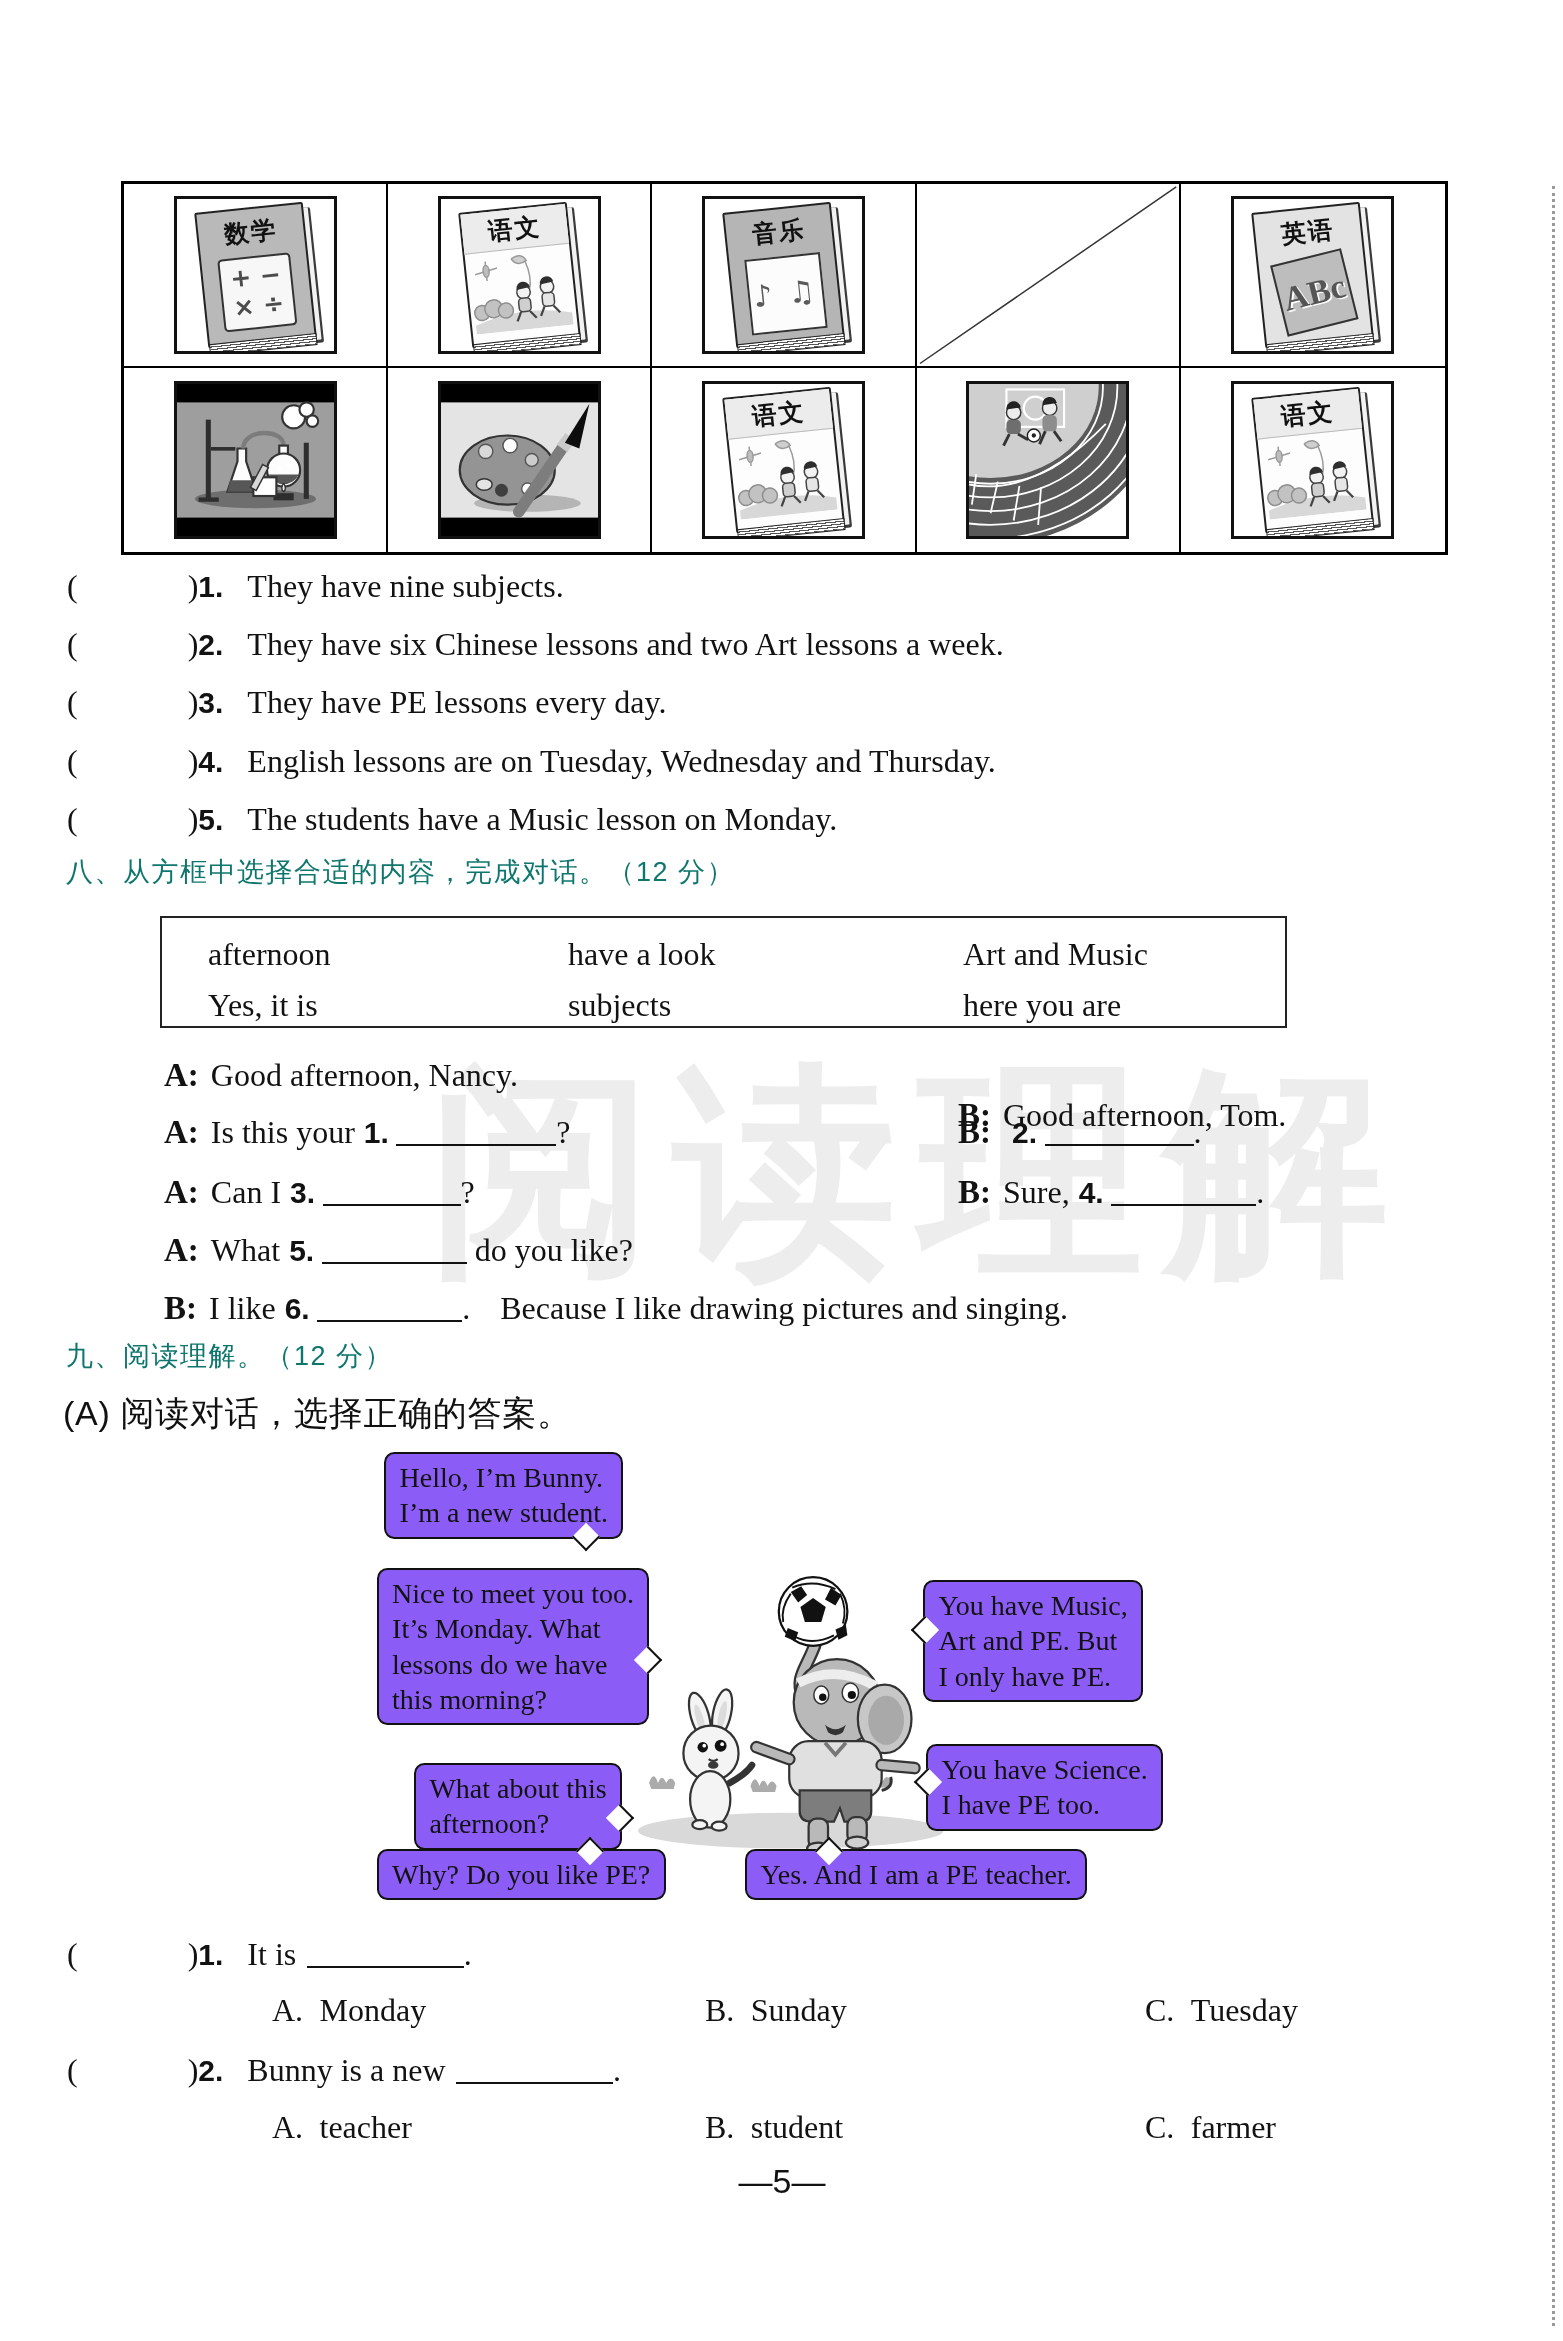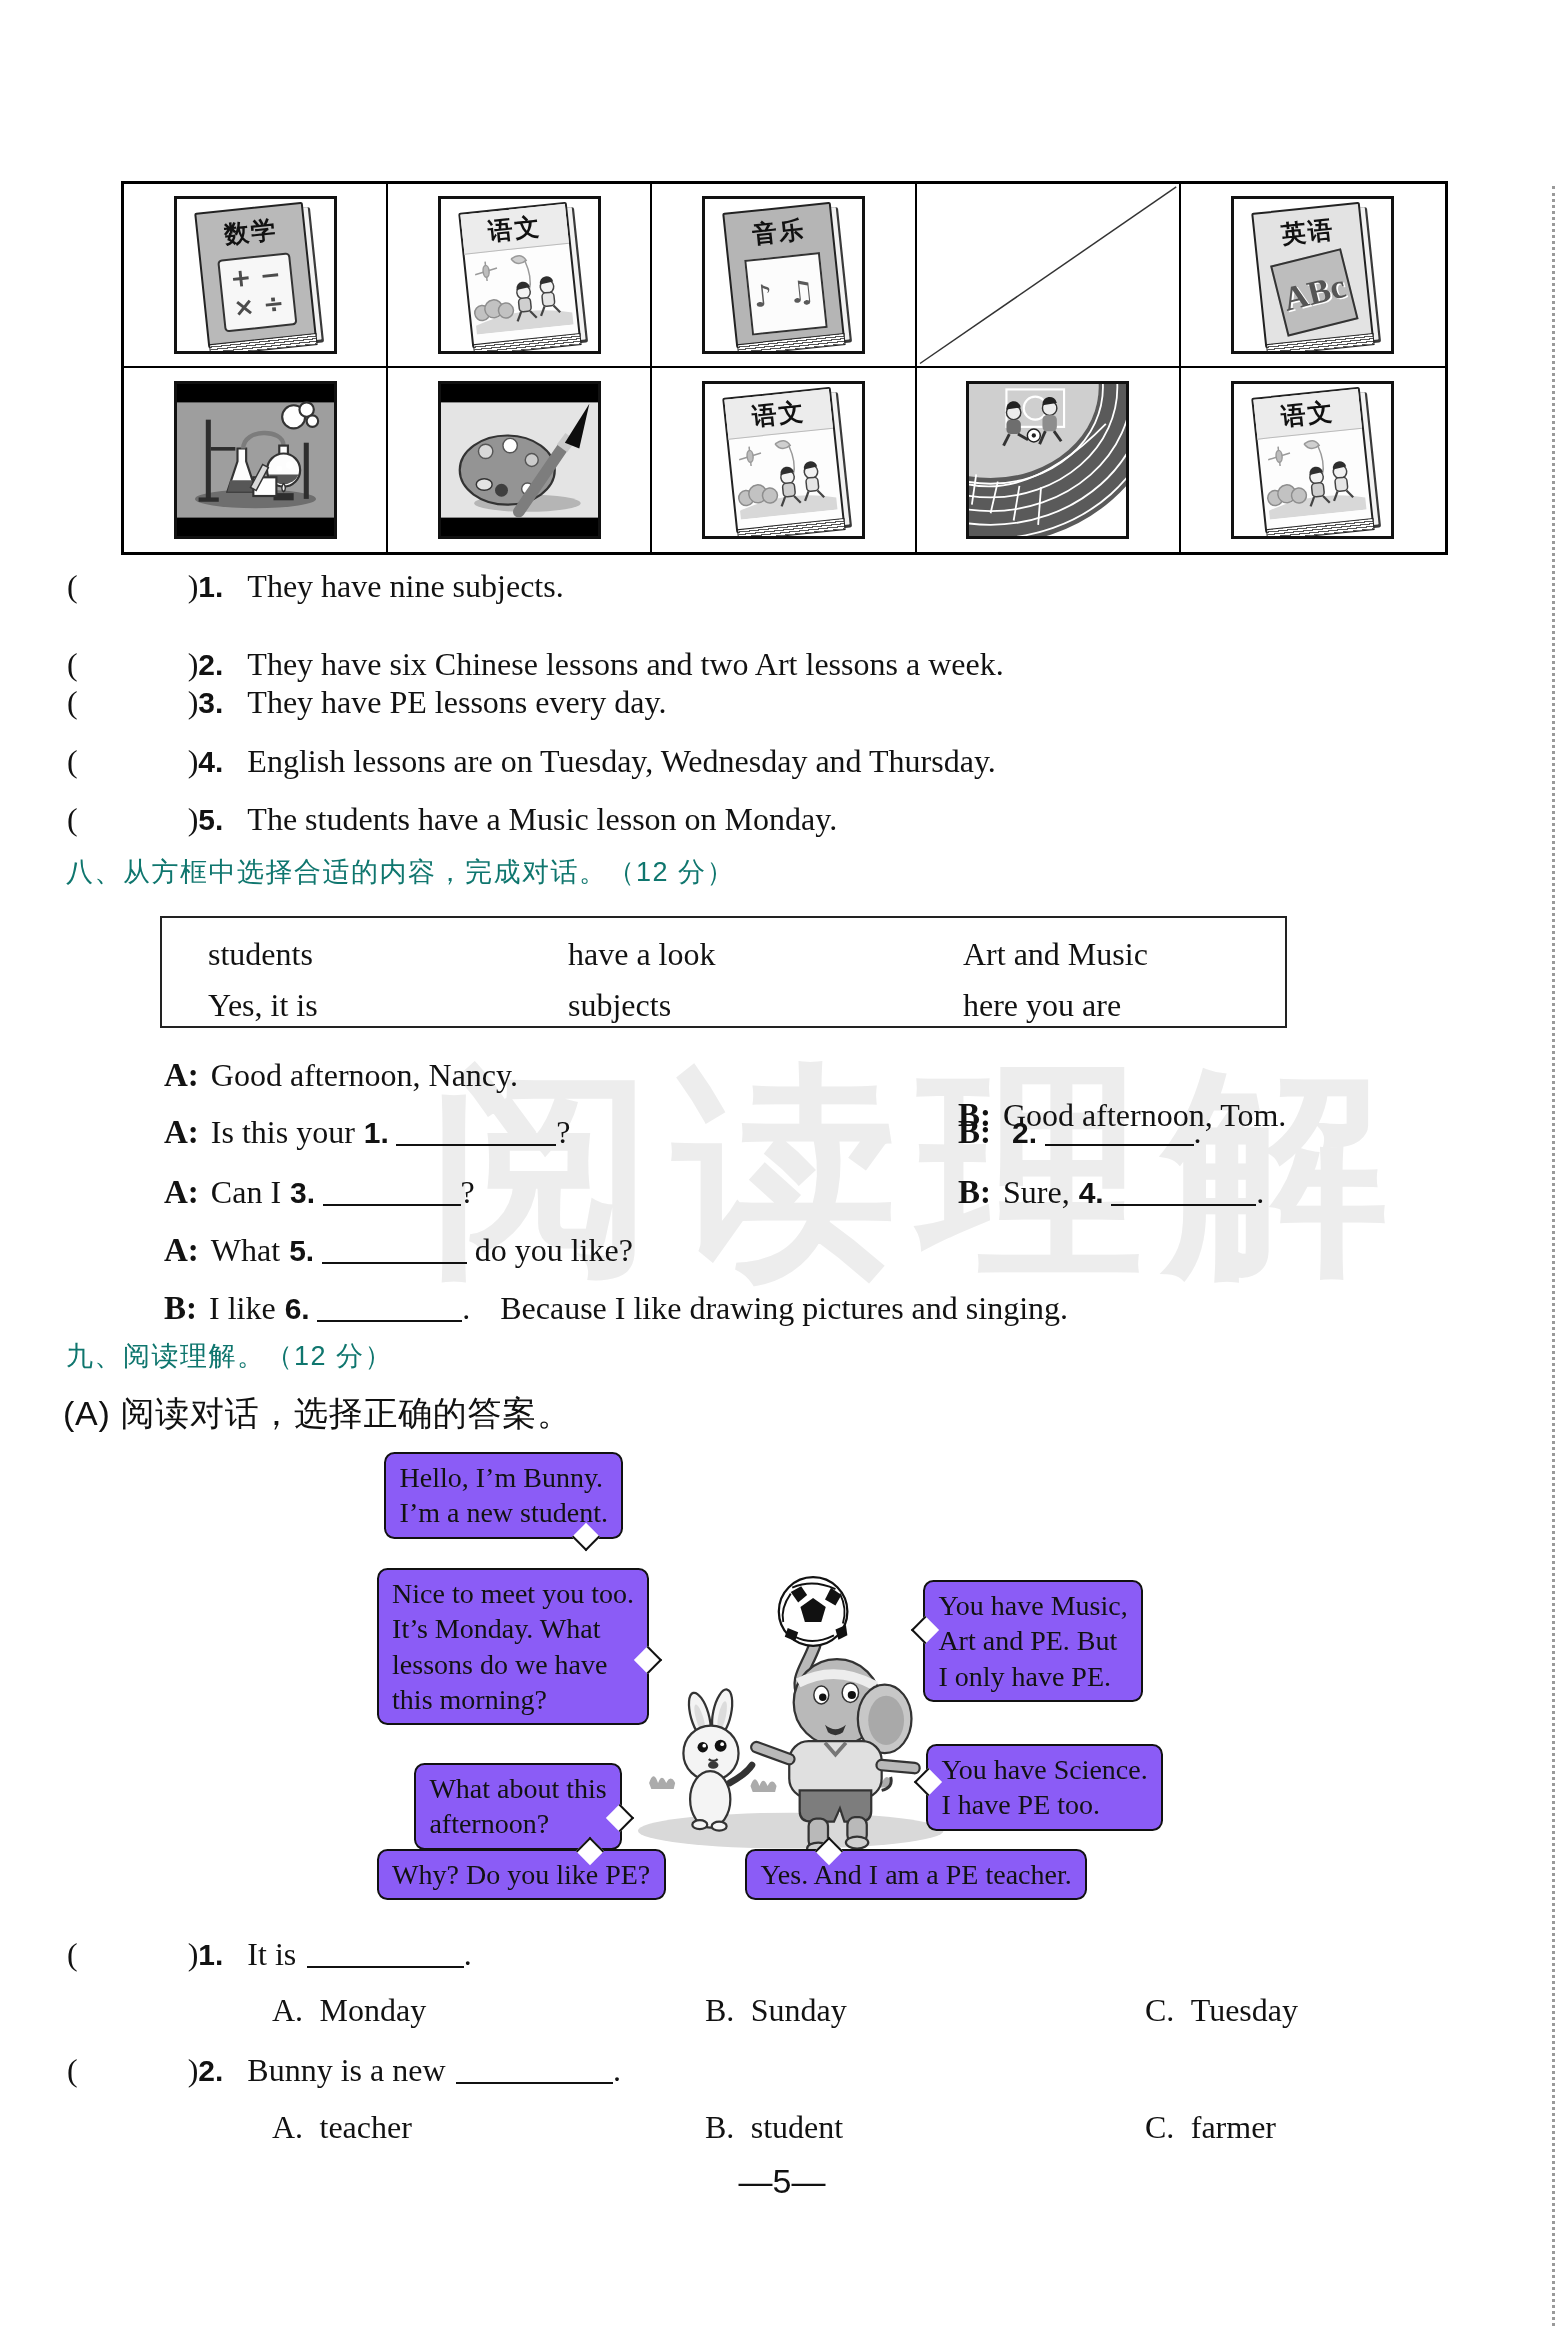--- a/index.html
+++ b/index.html
@@ -328,37 +328,37 @@
           </svg>
           <div class="pages"></div>
         </div>
       </div>
     </div>
   </div>
 
   <div class="abs jrow" style="left:67px;top:568px;">
     <span>(</span><span class="gap"></span><span>)</span><span class="num">1.</span><span class="jtext">They have nine subjects.</span>
   </div>
-  <div class="abs jrow" style="left:67px;top:626px;margin-top:20px;">
+  <div class="abs jrow" style="left:67px;top:626px;">
     <span>(</span><span class="gap"></span><span>)</span><span class="num">2.</span><span class="jtext">They have six Chinese lessons and two Art lessons a week.</span>
   </div>
   <div class="abs jrow" style="left:67px;top:684px;">
     <span>(</span><span class="gap"></span><span>)</span><span class="num">3.</span><span class="jtext">They have PE lessons every day.</span>
   </div>
   <div class="abs jrow" style="left:67px;top:743px;">
     <span>(</span><span class="gap"></span><span>)</span><span class="num">4.</span><span class="jtext">English lessons are on Tuesday, Wednesday and Thursday.</span>
   </div>
   <div class="abs jrow" style="left:67px;top:801px;">
     <span>(</span><span class="gap"></span><span>)</span><span class="num">5.</span><span class="jtext">The students have a Music lesson on Monday.</span>
   </div>
 
   <div class="abs sec-head cn" style="left:66px;top:854px;">八、从方框中选择合适的内容，完成对话。（12 分）</div>
 
   <div class="abs wordbox">
-    <span class="wb" style="left:46px;top:18px;">students</span>
+    <span class="wb" style="left:46px;top:18px;">afternoon</span>
     <span class="wb" style="left:406px;top:18px;">have a look</span>
     <span class="wb" style="left:801px;top:18px;">Art and Music</span>
     <span class="wb" style="left:46px;top:69px;">Yes, it is</span>
     <span class="wb" style="left:406px;top:69px;">subjects</span>
     <span class="wb" style="left:801px;top:69px;">here you are</span>
   </div>
 
   <div class="abs watermark cn">阅读理解</div>
 
   <div class="abs dline" style="left:164px;top:1057px;">

